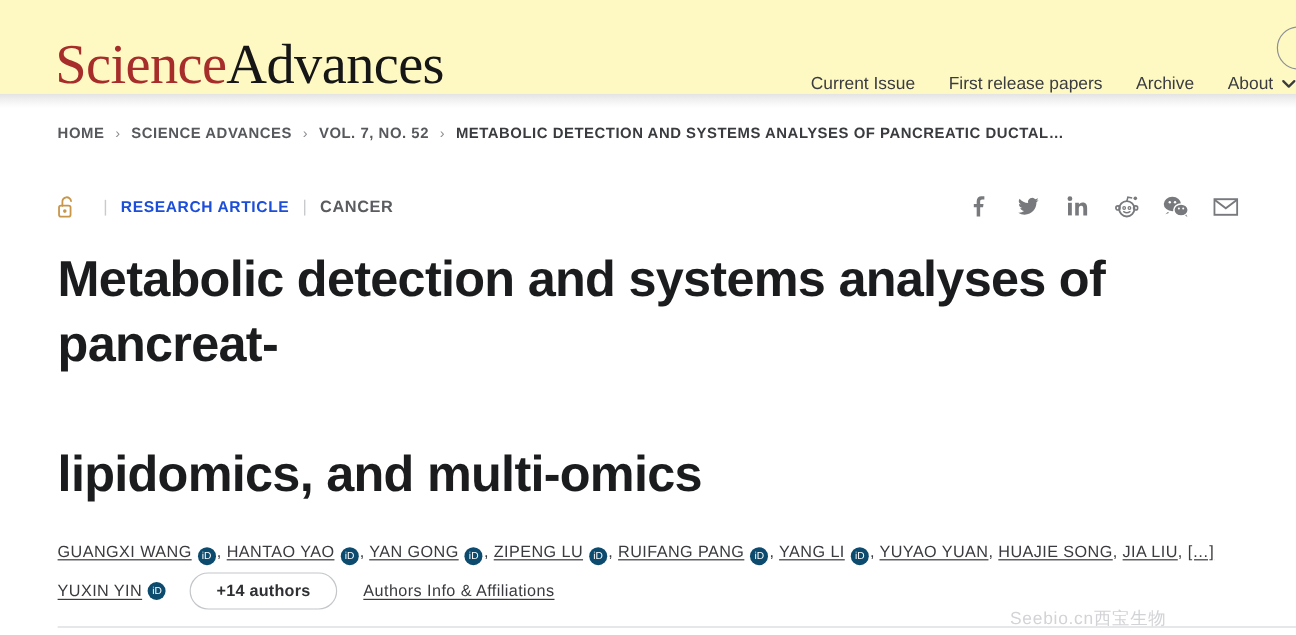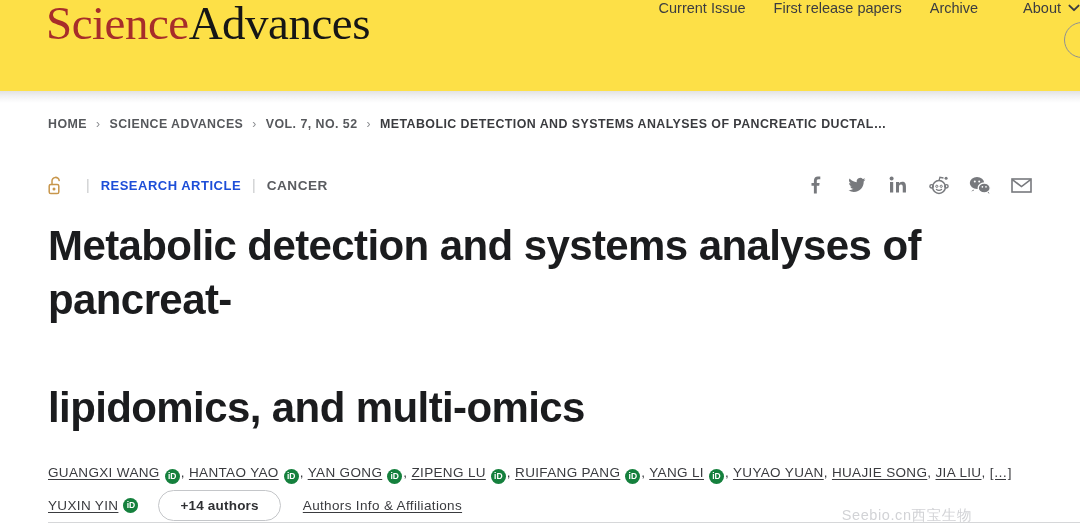--- a/index.html
+++ b/index.html
@@ -11,24 +11,24 @@
     height: 529px;
     background: #ffffff;
     font-family: "Liberation Sans", sans-serif;
     color: #2f3033;
     overflow: hidden;
     position: relative;
   }
 
   
   .site-header {
-    height: 91px;
-    display: flex;
-    align-items: flex-start;
-    background: #fde047;
+    height: 78px;
+    display: flex;
+    align-items: flex-end;
+    background: #fef9c3;
     position: relative;
   }
   .brand {
     margin-left: 46px;
     font-family: "Liberation Serif", serif;
     font-size: 47px;
     line-height: 1;
     letter-spacing: -0.5px;
     white-space: nowrap;
     user-select: none;
@@ -47,21 +47,20 @@
   .main-nav .nav-link {
     white-space: nowrap;
     cursor: pointer;
   }
   .nav-about {
     display: inline-flex;
     align-items: center;
     gap: 7px;
     white-space: nowrap;
     cursor: pointer;
-    margin-left: 17px;
   }
   .chev {
     width: 12px;
     height: 12px;
     display: inline-block;
   }
   .chev svg { display: block; }
 
   .account-circle {
     position: absolute;
@@ -176,24 +175,24 @@
     text-decoration: underline;
     text-underline-offset: 2px;
     cursor: pointer;
     color: #3a3b3f;
   }
   .orcid {
     display: inline-block;
     width: 15px;
     height: 15px;
     border-radius: 50%;
-    background: #15803d;
+    background: #0c4a6e;
     color: #ffffff;
     font-size: 8.5px;
-    font-weight: bold;
+    font-weight: normal;
     line-height: 15px;
     text-align: center;
     vertical-align: -2px;
     margin: 0 1px 0 5px;
     cursor: pointer;
     letter-spacing: 0;
   }
   .more-authors {
     text-decoration: underline;
     text-underline-offset: 2px;

